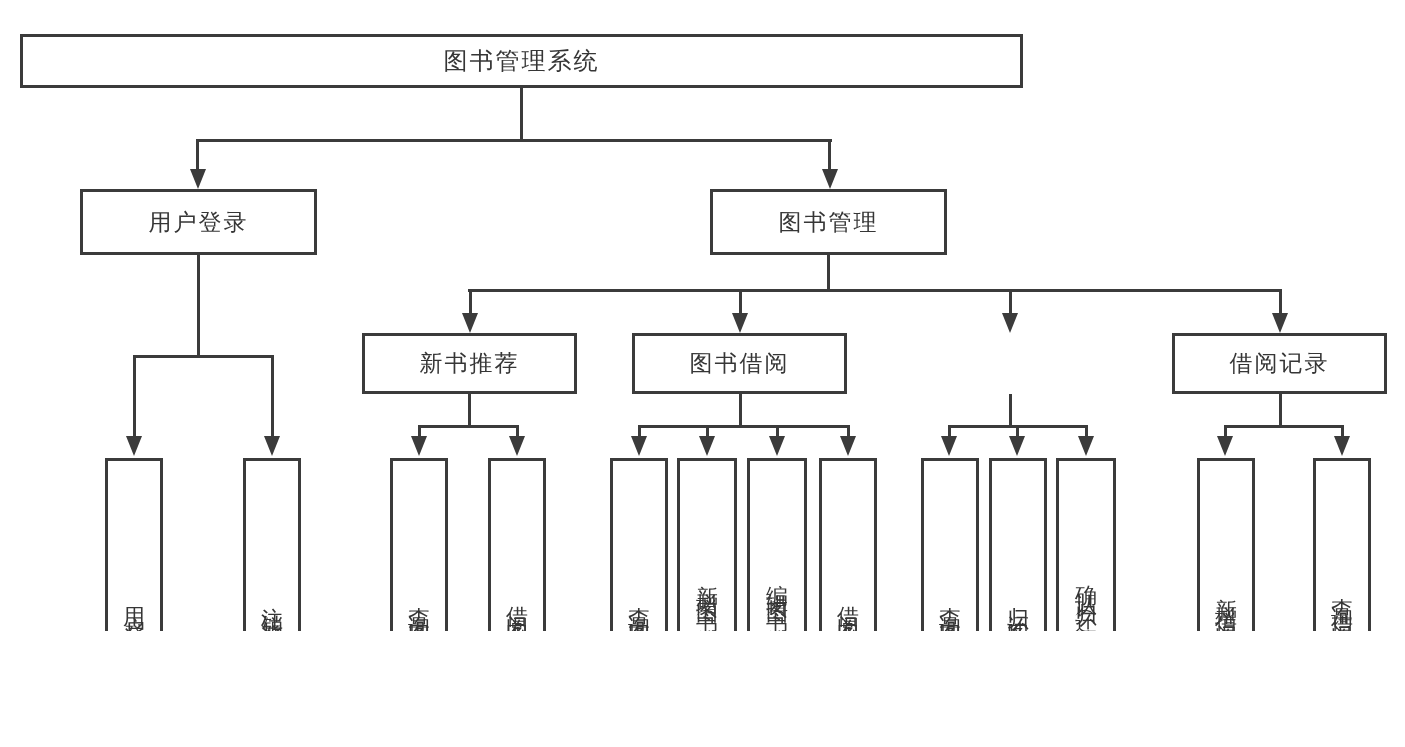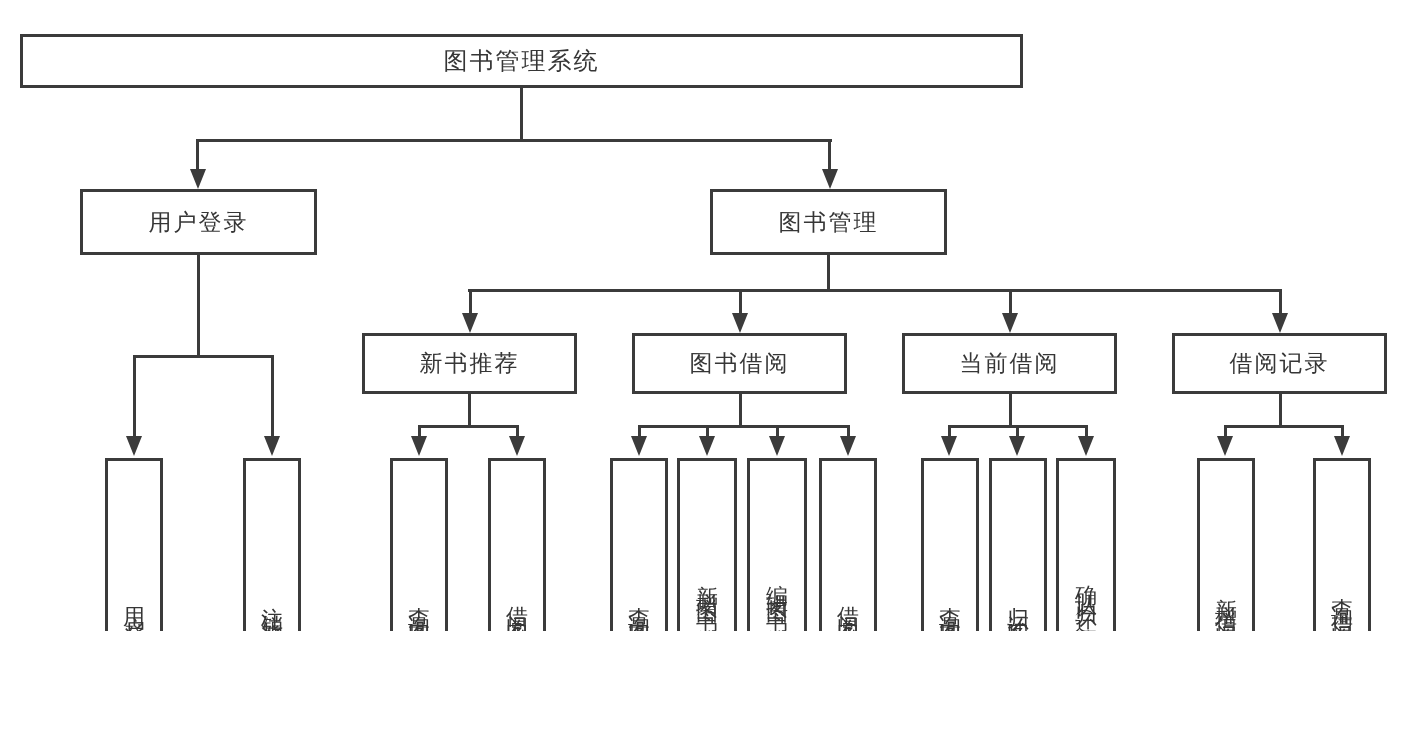--- a/index.html
+++ b/index.html
@@ -117,23 +117,20 @@
   <div class="box hbox" style="left:710px;top:168px;width:237px;height:66px">
     <span>图书管理</span>
   </div>
 
   <div class="box hbox" style="left:362px;top:312px;width:215px;height:61px">
     <span>新书推荐</span>
   </div>
   <div class="box hbox" style="left:632px;top:312px;width:215px;height:61px">
     <span>图书借阅</span>
   </div>
-  <div class="box hbox" style="left:902px;top:312px;width:215px;height:61px">
-    <span>当前借阅</span>
-  </div>
   <div class="box hbox" style="left:1172px;top:312px;width:215px;height:61px">
     <span>借阅记录</span>
   </div>
 
   <div class="box vbox" style="left:105px;top:437px;width:58px;height:298px">
     <span>用户登录</span>
   </div>
   <div class="box vbox" style="left:243px;top:437px;width:58px;height:298px">
     <span>注销登录</span>
   </div>

